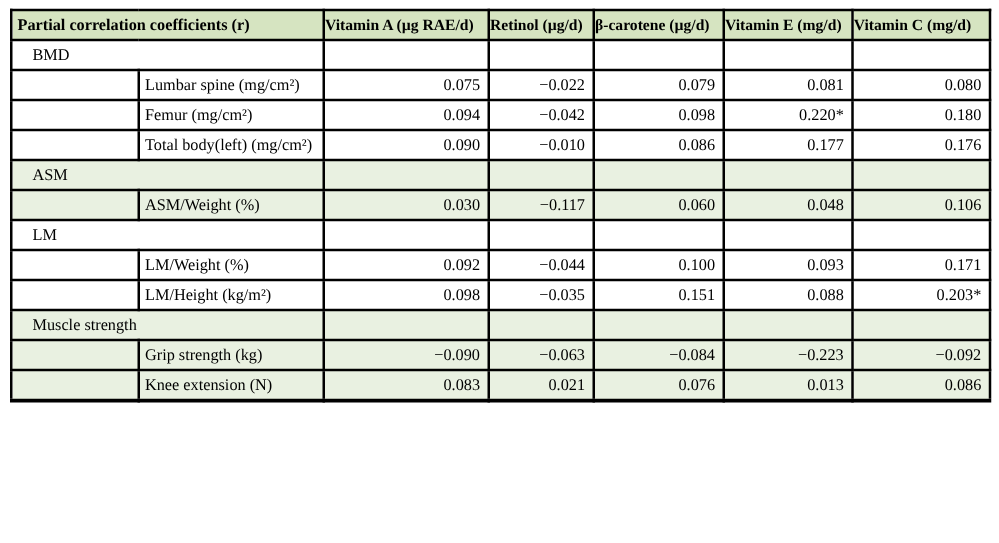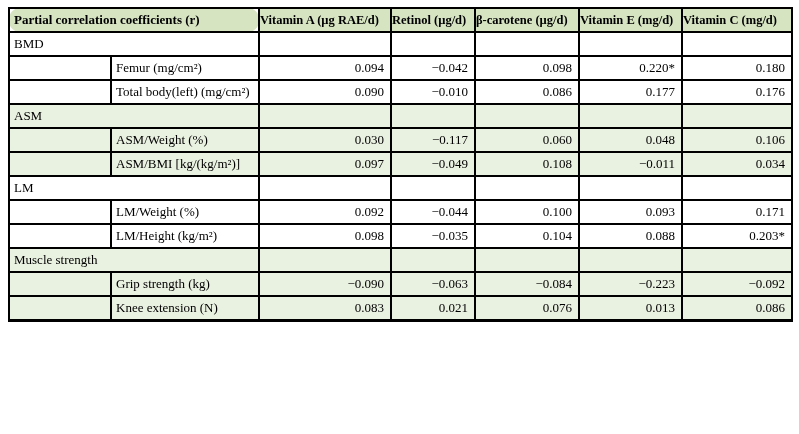--- a/index.html
+++ b/index.html
@@ -34,30 +34,29 @@
     vertical-align: middle;
     box-sizing: border-box;
   }
   thead th {
     background: var(--header-bg, #d6e4c1);
     font-weight: bold;
   }
   th.first {
     text-align: left;
     padding-left: 4px;
-    border-radius: 11px;
   }
   th.num-head {
     text-align: left;
     padding: 1px 0;
     font-size: 12.5px;
   }
   td.section {
     text-align: left;
-    padding-left: 4px;
+    padding-left: 16px;
   }
   td.label {
     text-align: left;
     padding-left: 4px;
   }
   td.val {
     text-align: right;
     padding-right: 6px;
   }
   tr.green td { background: var(--section-bg, #e9f1e1); }
@@ -91,20 +90,29 @@
         <tr class="white">
           <td class="section" colspan="2">BMD</td>
           <td class="val"></td>
           <td class="val"></td>
           <td class="val"></td>
           <td class="val"></td>
           <td class="val"></td>
         </tr>
         <tr class="white">
           <td></td>
+          <td class="label">Lumbar spine (mg/cm²)</td>
+          <td class="val">0.075</td>
+          <td class="val">−0.022</td>
+          <td class="val">0.079</td>
+          <td class="val">0.081</td>
+          <td class="val">0.080</td>
+        </tr>
+        <tr class="white">
+          <td></td>
           <td class="label">Femur (mg/cm²)</td>
           <td class="val">0.094</td>
           <td class="val">−0.042</td>
           <td class="val">0.098</td>
           <td class="val">0.220*</td>
           <td class="val">0.180</td>
         </tr>
         <tr class="white">
           <td></td>
           <td class="label">Total body(left) (mg/cm²)</td>
@@ -124,29 +132,20 @@
         </tr>
         <tr class="green">
           <td></td>
           <td class="label">ASM/Weight (%)</td>
           <td class="val">0.030</td>
           <td class="val">−0.117</td>
           <td class="val">0.060</td>
           <td class="val">0.048</td>
           <td class="val">0.106</td>
         </tr>
-        <tr class="green">
-          <td></td>
-          <td class="label">ASM/BMI [kg/(kg/m²)]</td>
-          <td class="val">0.097</td>
-          <td class="val">−0.049</td>
-          <td class="val">0.108</td>
-          <td class="val">−0.011</td>
-          <td class="val">0.034</td>
-        </tr>
         <tr class="white">
           <td class="section" colspan="2">LM</td>
           <td class="val"></td>
           <td class="val"></td>
           <td class="val"></td>
           <td class="val"></td>
           <td class="val"></td>
         </tr>
         <tr class="white">
           <td></td>
@@ -155,21 +154,21 @@
           <td class="val">−0.044</td>
           <td class="val">0.100</td>
           <td class="val">0.093</td>
           <td class="val">0.171</td>
         </tr>
         <tr class="white">
           <td></td>
           <td class="label">LM/Height (kg/m²)</td>
           <td class="val">0.098</td>
           <td class="val">−0.035</td>
-          <td class="val">0.104</td>
+          <td class="val">0.151</td>
           <td class="val">0.088</td>
           <td class="val">0.203*</td>
         </tr>
         <tr class="green">
           <td class="section" colspan="2">Muscle strength</td>
           <td class="val"></td>
           <td class="val"></td>
           <td class="val"></td>
           <td class="val"></td>
           <td class="val"></td>

